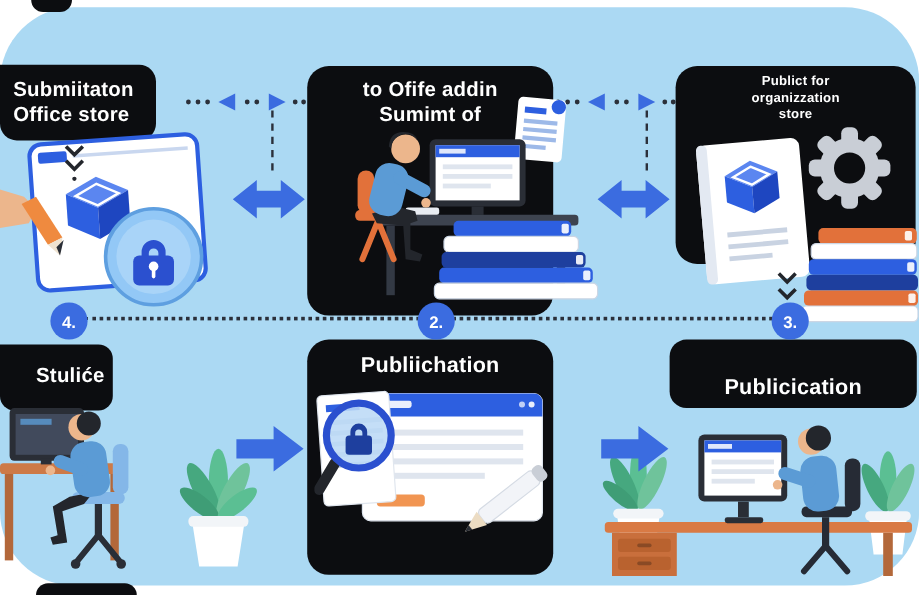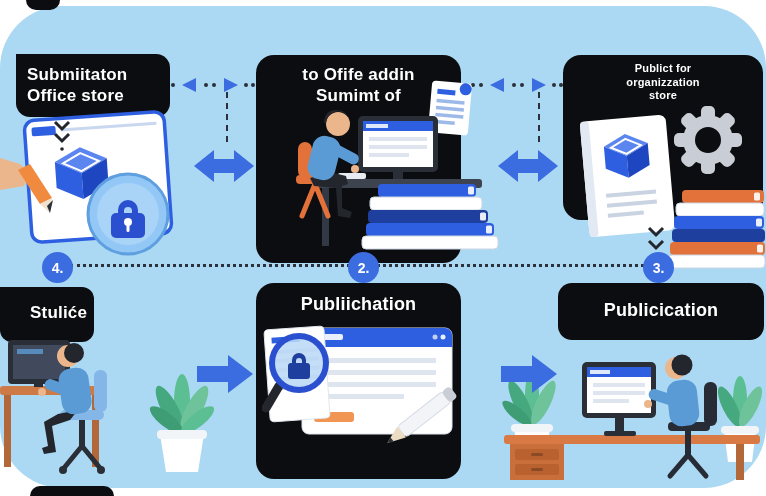--- a/index.html
+++ b/index.html
@@ -3,26 +3,26 @@
 <meta charset="utf-8">
 <style>
   * { margin:0; padding:0; box-sizing:border-box; }
   html,body { background:#ffffff; font-family:"Liberation Sans", sans-serif; }
   .canvas { position:relative; width:766px; height:496px; background:#ffffff; overflow:hidden; }
   .board { position:absolute; left:0; top:6px; right:0; bottom:8px; background:#abd9f3; border-radius:62px; }
   .crop-mark { position:absolute; background:#0c0d10; }
   .panel { position:absolute; background:#0c0d10; color:#ffffff; }
   .panel .title { font-weight:700; line-height:1.24; letter-spacing:.2px; }
   .panel .title span { display:block; }
-  .p1 { left:16px; top:54px; width:154px; height:63px; border-radius:0 14px 14px 14px; padding:10px 8px 0 11px; font-size:17px; }
+  .p1 { left:0; top:54px; width:130px; height:63px; border-radius:0 14px 14px 14px; padding:10px 8px 0 11px; font-size:17px; }
   .p2 { left:256px; top:55px; width:205px; height:208px; border-radius:18px; padding-top:9px; text-align:center; font-size:17px; }
   .p3 { left:563px; top:55px; width:200px; height:165px; border-radius:18px; padding-top:7px; text-align:center; font-size:11px; }
   .p4 { left:0; top:287px; width:94px; height:55px; border-radius:0 12px 12px 12px; padding:15px 0 0 30px; font-size:17px; }
   .p5 { left:256px; top:283px; width:205px; height:196px; border-radius:18px; padding-top:10px; text-align:center; font-size:18px; }
-  .p6 { left:558px; top:283px; width:206px; height:57px; border-radius:14px; padding-top:16px; text-align:center; font-size:18px; }
+  .p6 { left:558px; top:283px; width:206px; height:57px; border-radius:14px; padding-top:28px; text-align:center; font-size:18px; }
   .illus { position:absolute; }
   .arrow { position:absolute; }
   .badge { position:absolute; width:31px; height:31px; border-radius:50%; background:#3b6ce0;
            color:#ffffff; font-size:14px; font-weight:700; display:flex; align-items:center; justify-content:center; }
   .dotline-h { position:absolute; border-top:3px dotted #2b303a; }
   .dashline-v { position:absolute; border-left:2px dashed #2b303a; }
 </style>
 </head>
 <body>
 

